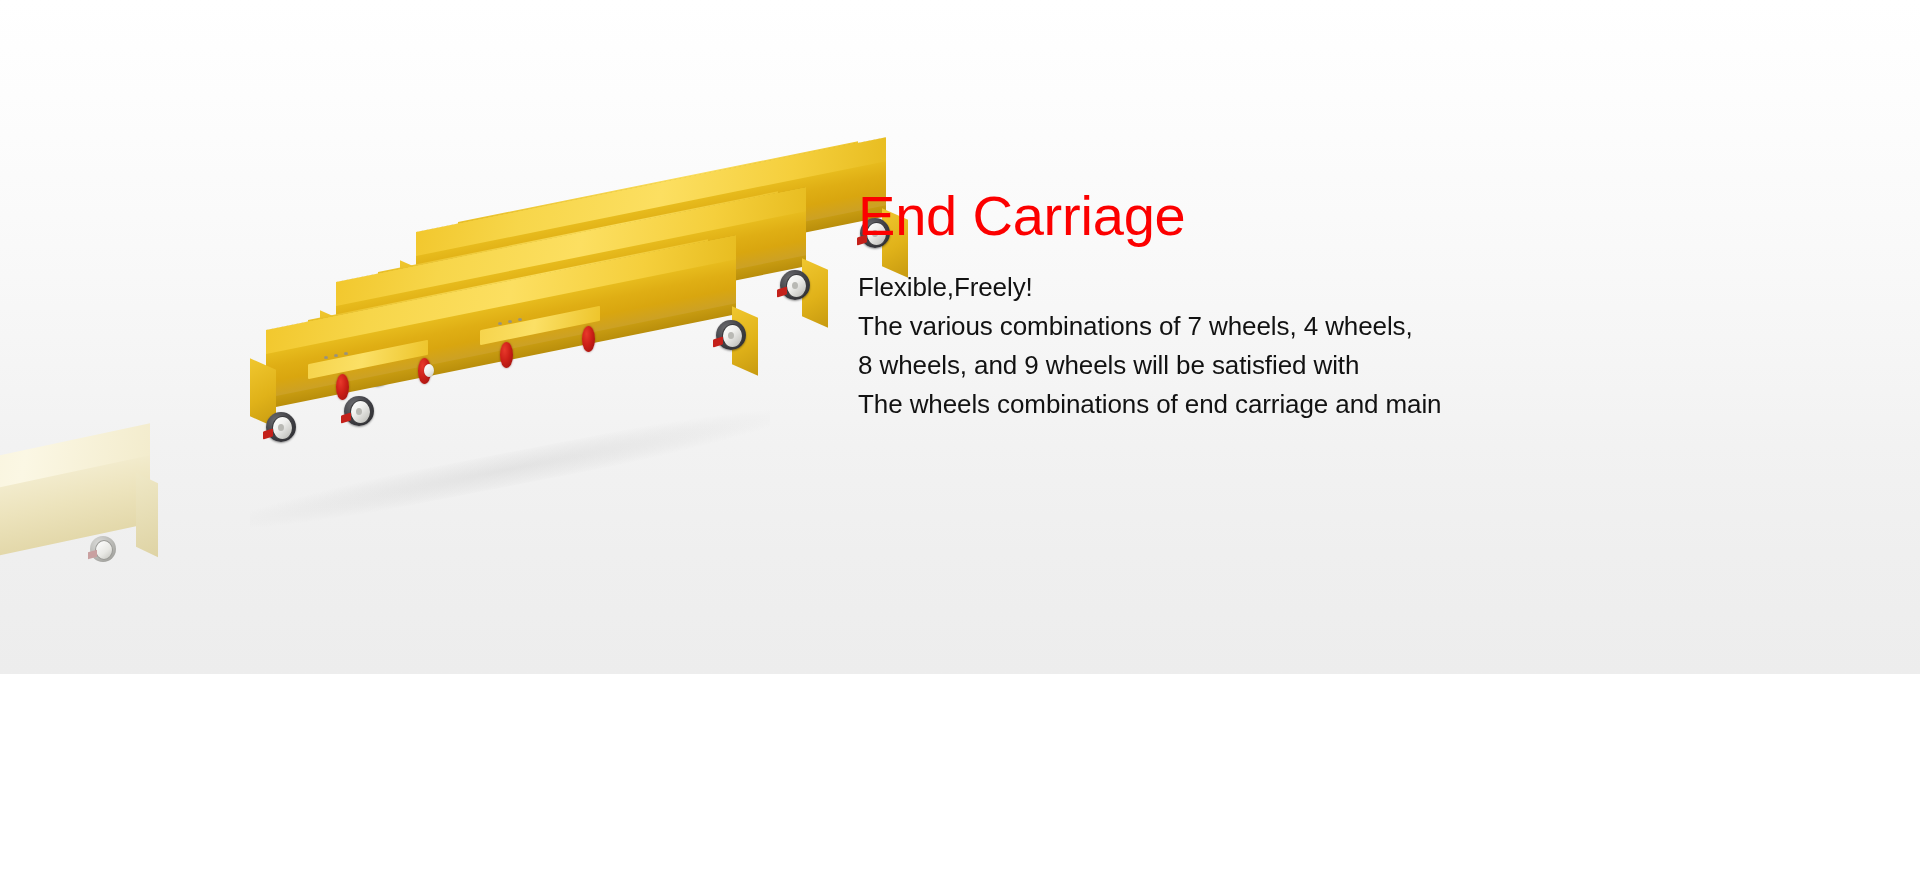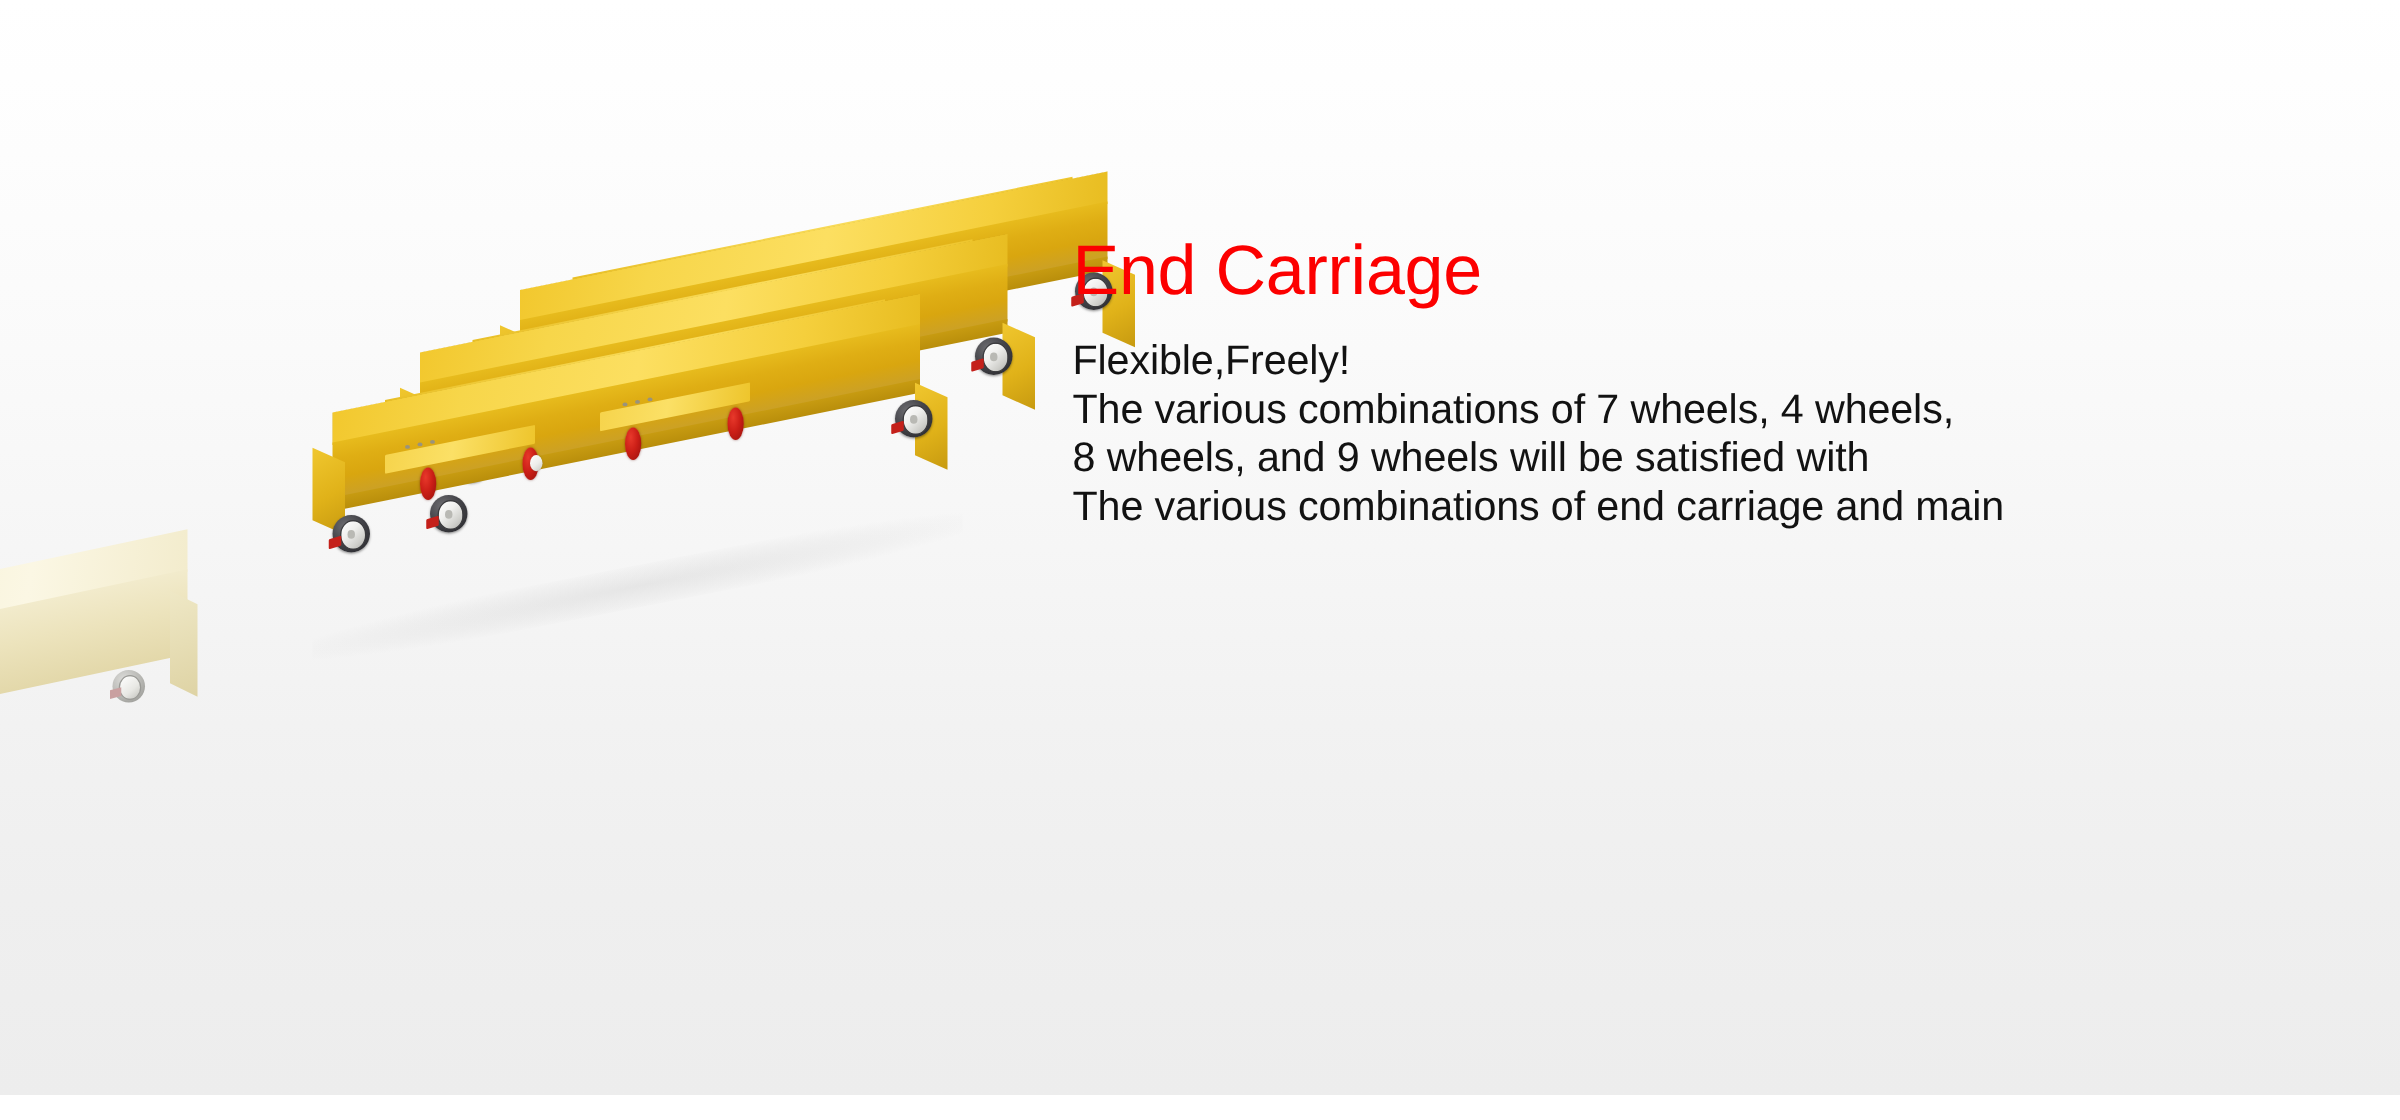--- a/index.html
+++ b/index.html
@@ -8,21 +8,21 @@
     padding: 0;
     background: #ffffff;
   }
   body {
     font-family: "Liberation Sans", sans-serif;
   }
 
   .slide {
     position: relative;
     width: 1920px;
-    height: 876px;
+    height: 674px;
     overflow: hidden;
     background: linear-gradient(to bottom,
         #ffffff 0%,
         #fdfdfd 14%,
         #fafafa 32%,
         #f6f6f6 50%,
         #f2f2f2 66%,
         #efefef 82%,
         #ededed 100%);
   }
@@ -39,21 +39,21 @@
     line-height: 1.08;
     color: #fc0000;
     font-weight: 400;
     letter-spacing: -0.2px;
     margin: 0 0 22px 0;
     white-space: nowrap;
   }
   .body-copy {
     margin: 0;
     color: #121212;
-    font-size: 33px;
+    font-size: 26px;
     line-height: 39px;
     font-weight: 400;
     letter-spacing: -0.1px;
   }
   .body-copy .copy-line {
     display: block;
     white-space: nowrap;
   }
 
   
@@ -406,17 +406,17 @@
 
   </div>
 
   <div class="text-panel">
     <h1 class="headline">End Carriage</h1>
 
     <div class="body-copy">
       <span class="copy-line">Flexible,Freely!</span>
       <span class="copy-line">The various combinations of 7 wheels, 4 wheels,</span>
       <span class="copy-line">8 wheels, and 9 wheels will be satisfied with</span>
-      <span class="copy-line">The various combinations of end carriage and main</span>
+      <span class="copy-line">The wheels combinations of end carriage and main</span>
     </div>
   </div>
 
 </div>
 
 </body></html>

